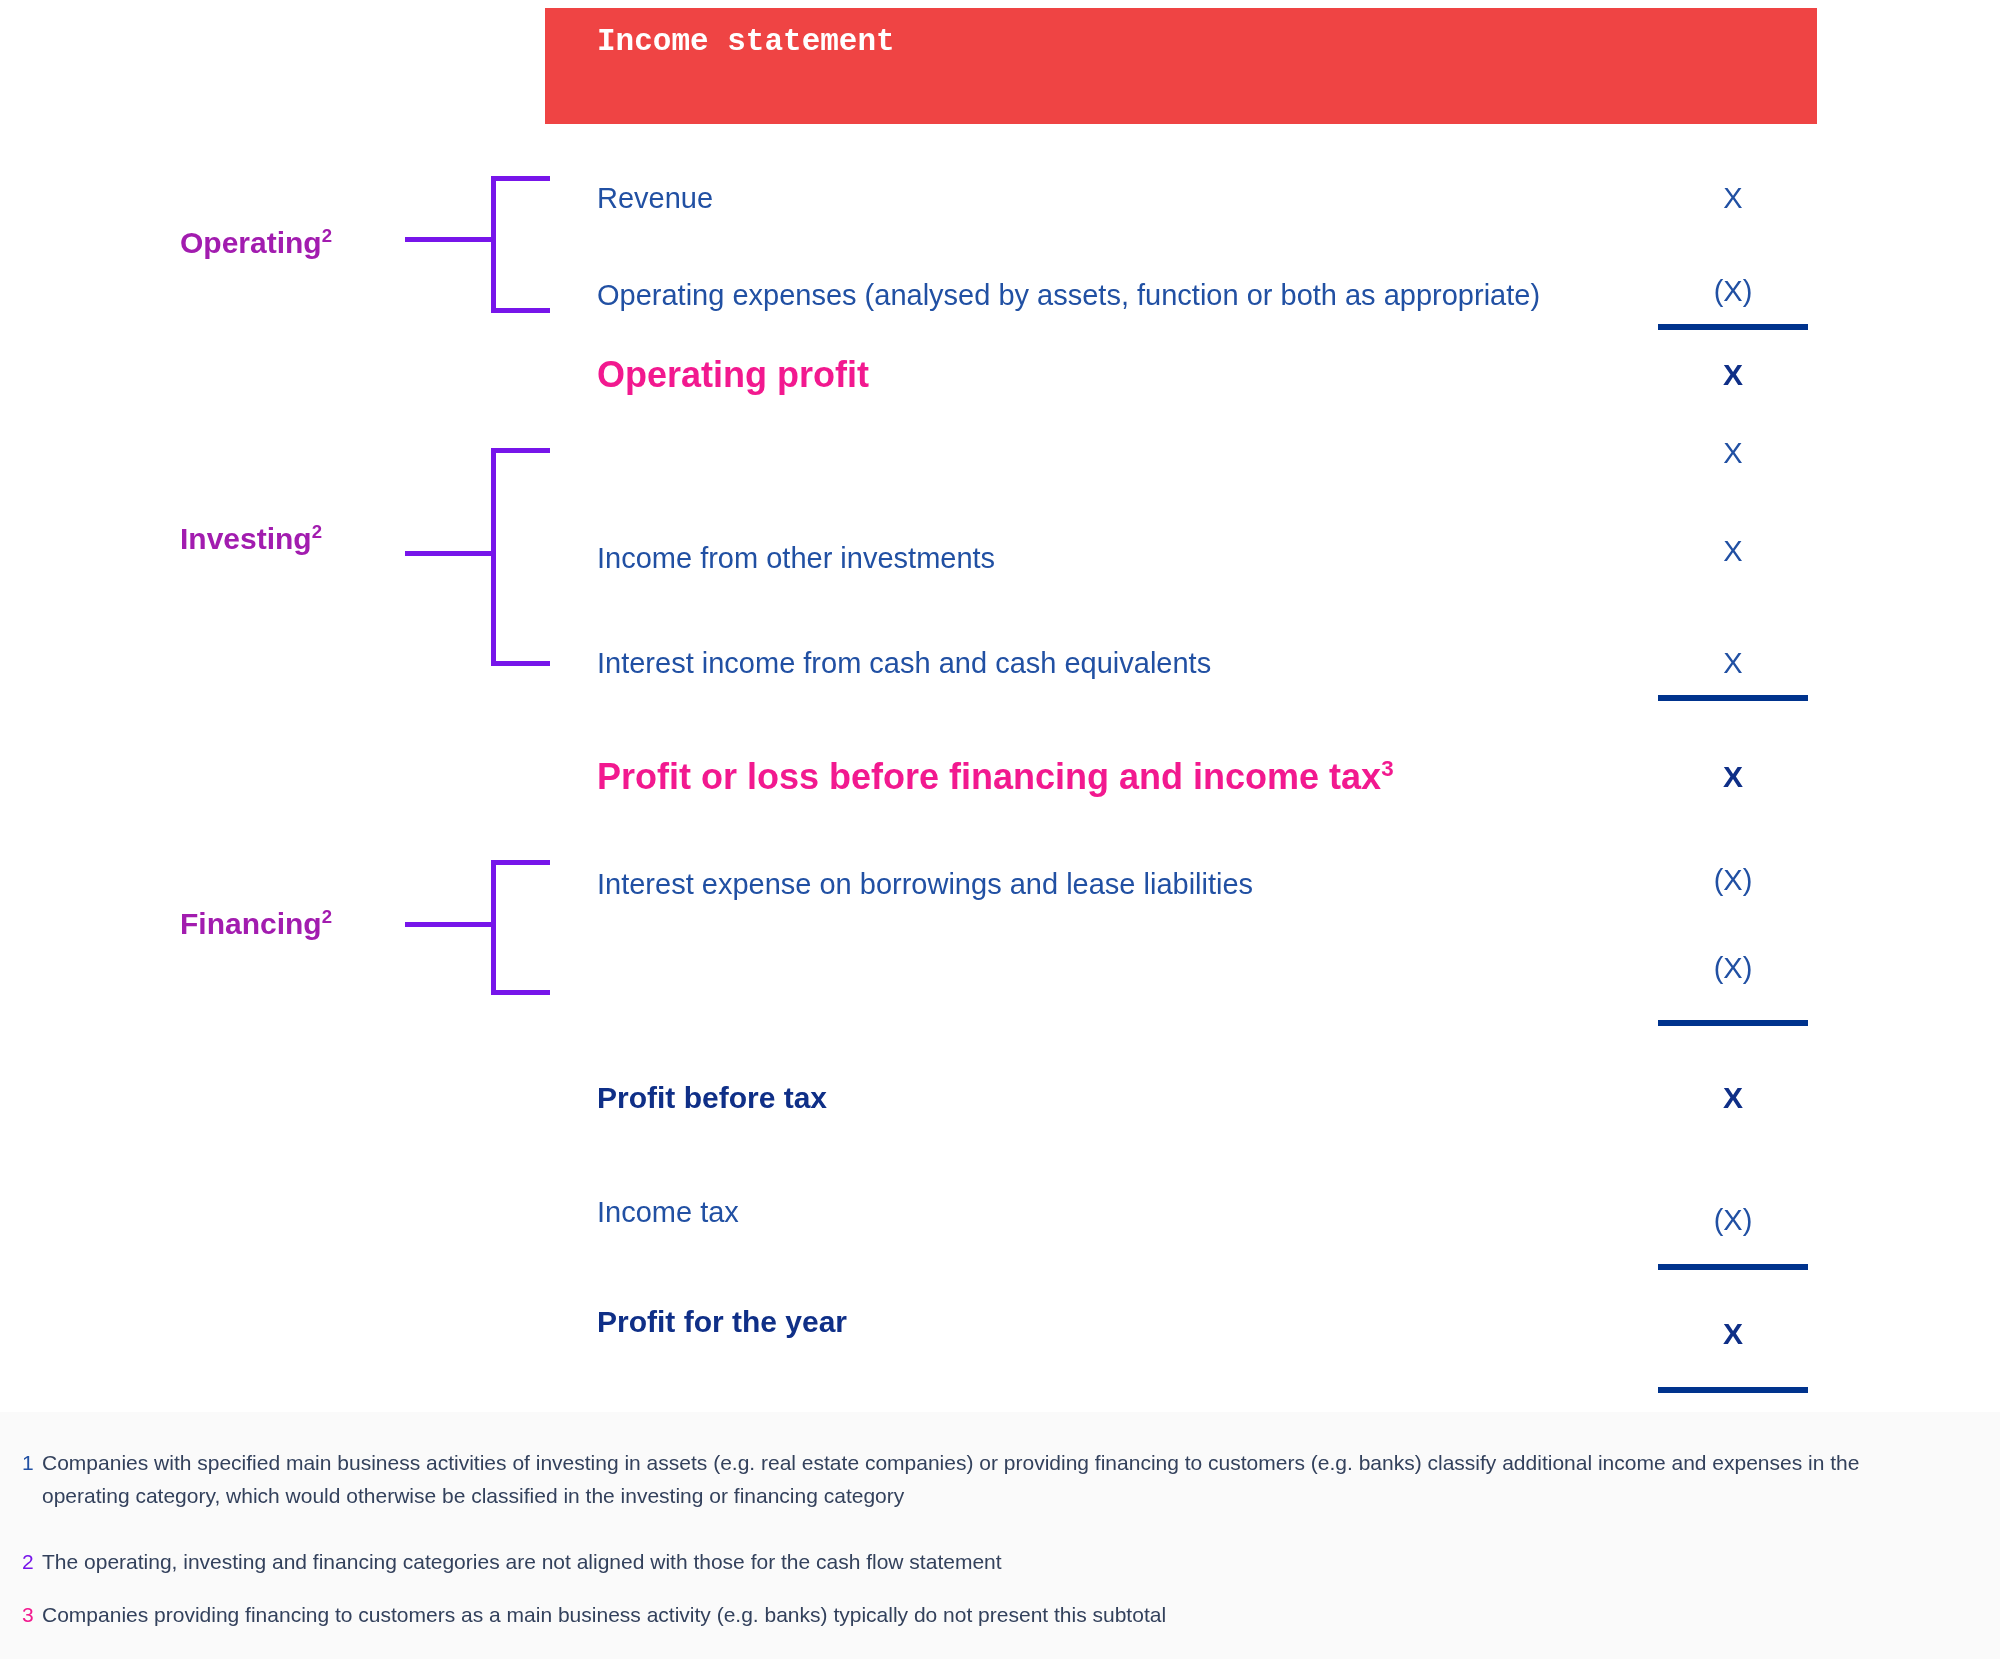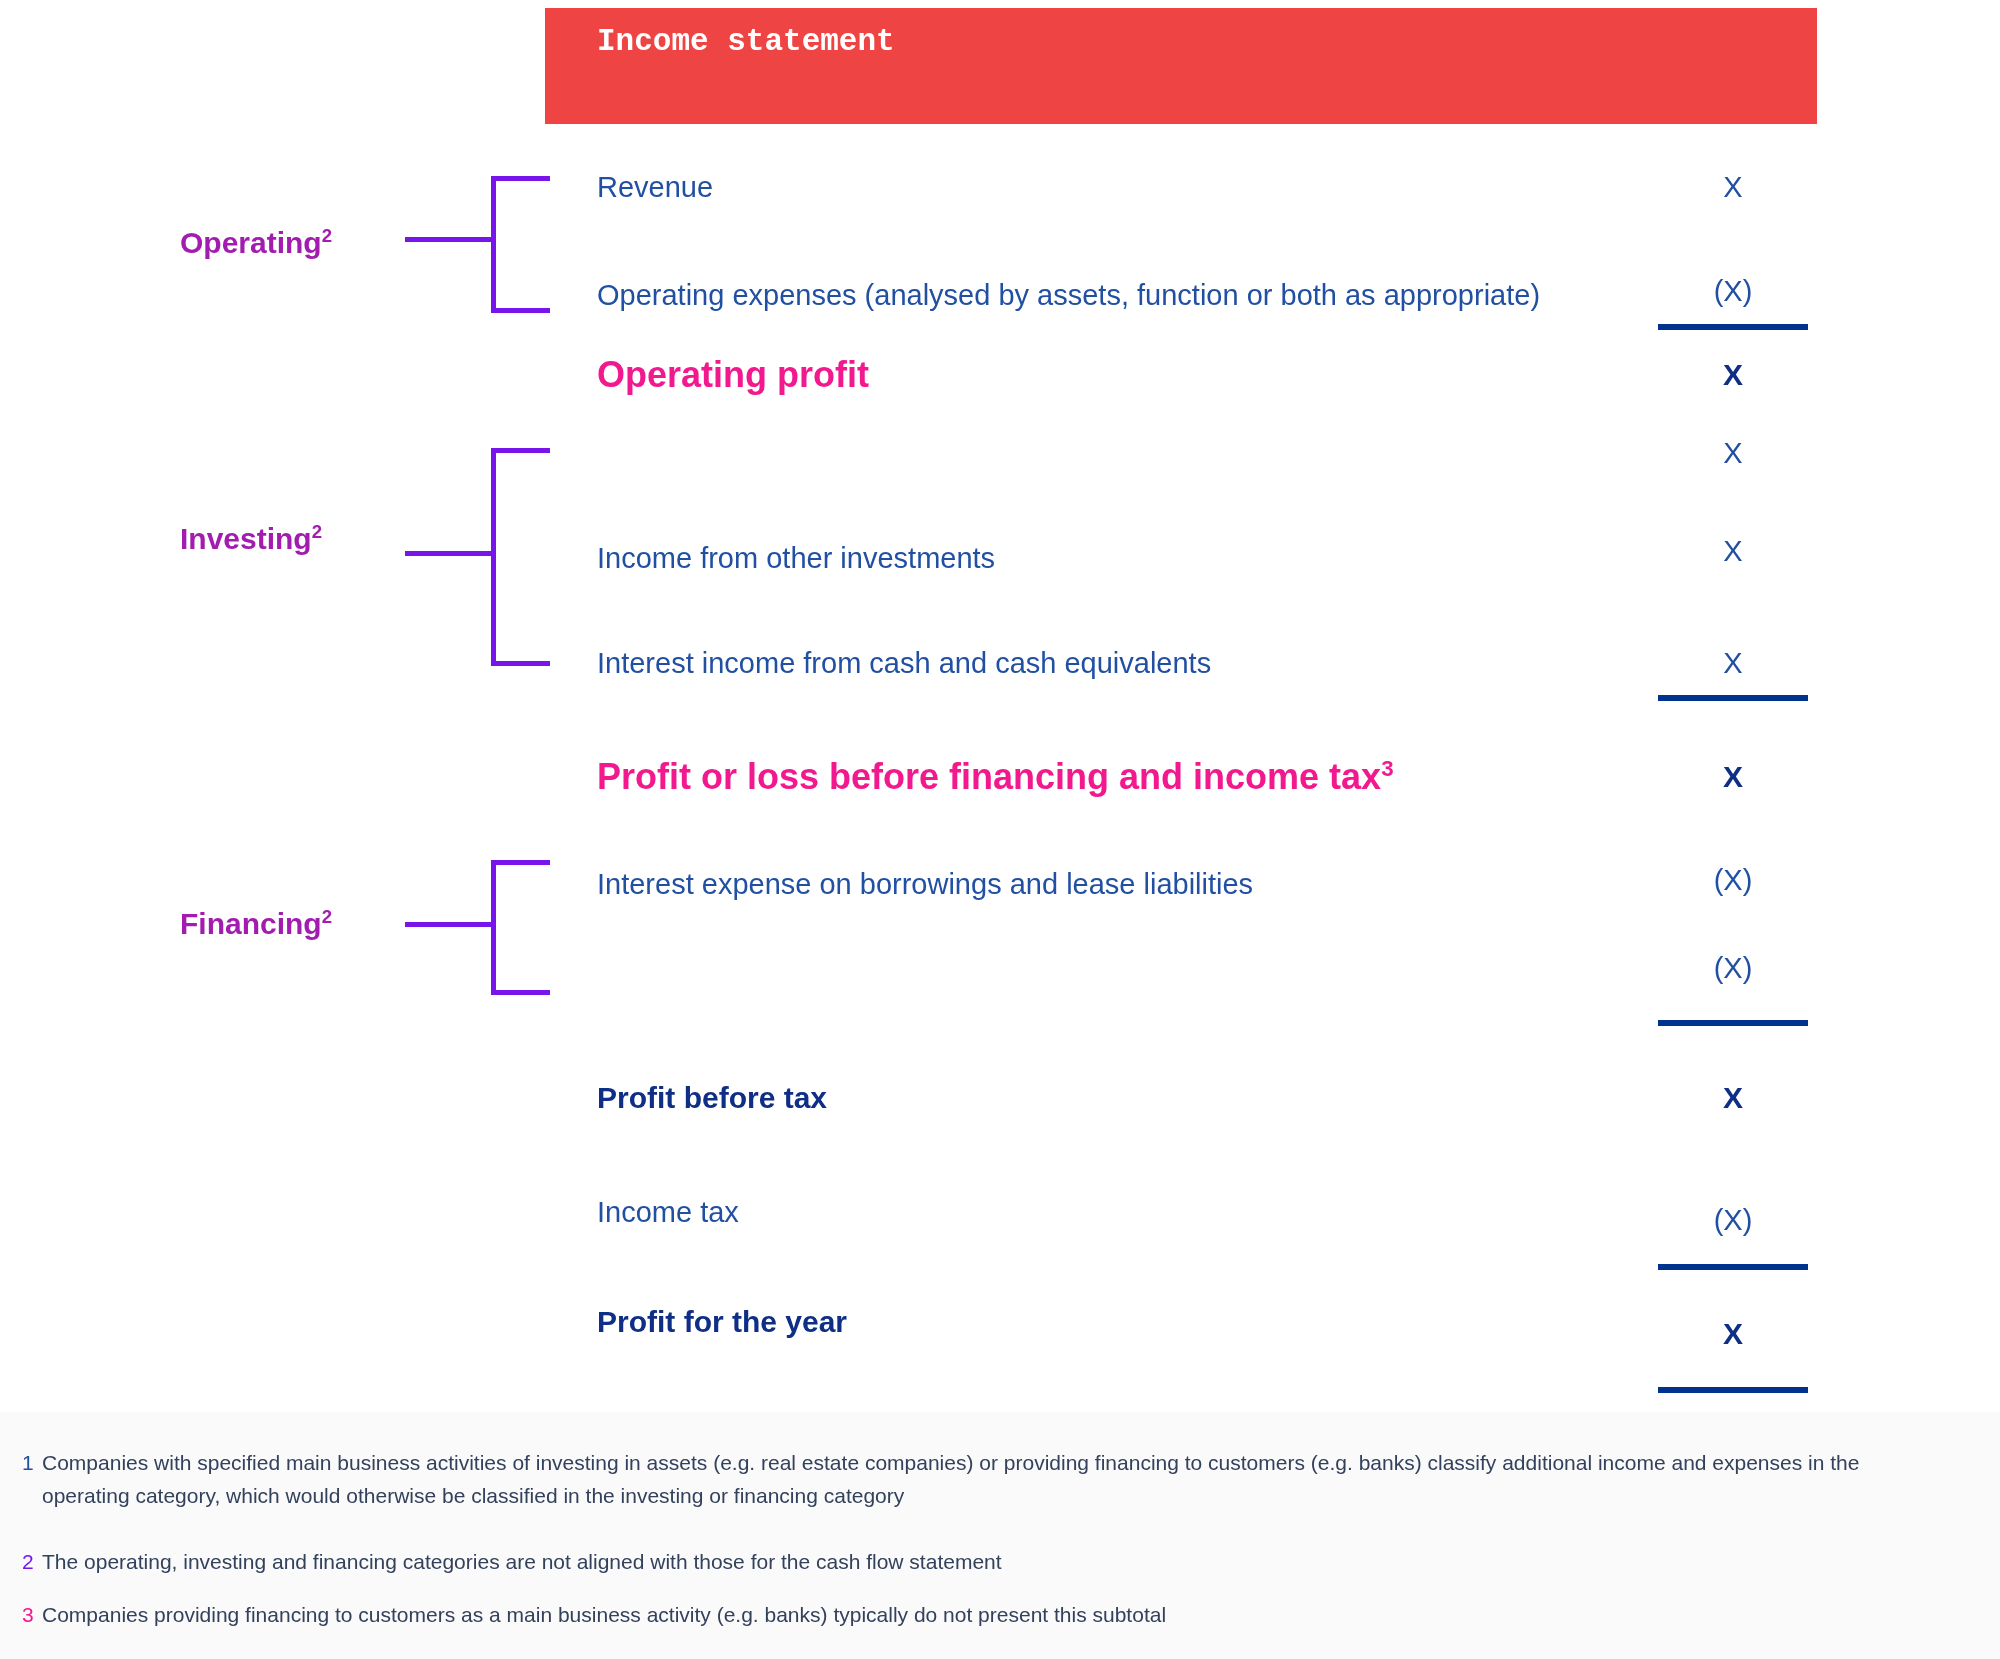--- a/index.html
+++ b/index.html
@@ -57,21 +57,21 @@
   <div class="b-v" style="left:491px;top:448px;height:218px"></div>
   <div class="b-h" style="left:491px;top:448px;width:59px"></div>
   <div class="b-h" style="left:491px;top:661px;width:59px"></div>
 
   <div class="cat" style="top:904px"><span>Financing</span><sup>2</sup></div>
   <div class="b-h" style="left:405px;top:922px;width:88px"></div>
   <div class="b-v" style="left:491px;top:860px;height:135px"></div>
   <div class="b-h" style="left:491px;top:860px;width:59px"></div>
   <div class="b-h" style="left:491px;top:990px;width:59px"></div>
 
-  <div class="row" style="top:165px">
+  <div class="row" style="top:176px">
     <span class="row-label">Revenue</span>
     <span class="row-value">X</span>
   </div>
 
   <div class="row" style="top:273px">
     <span class="row-label">Operating expenses (analysed by assets, function or both as appropriate)</span>
     <span class="row-value" style="top:-4px">(X)</span>
   </div>
   <div class="rule" style="top:324px"></div>
 

